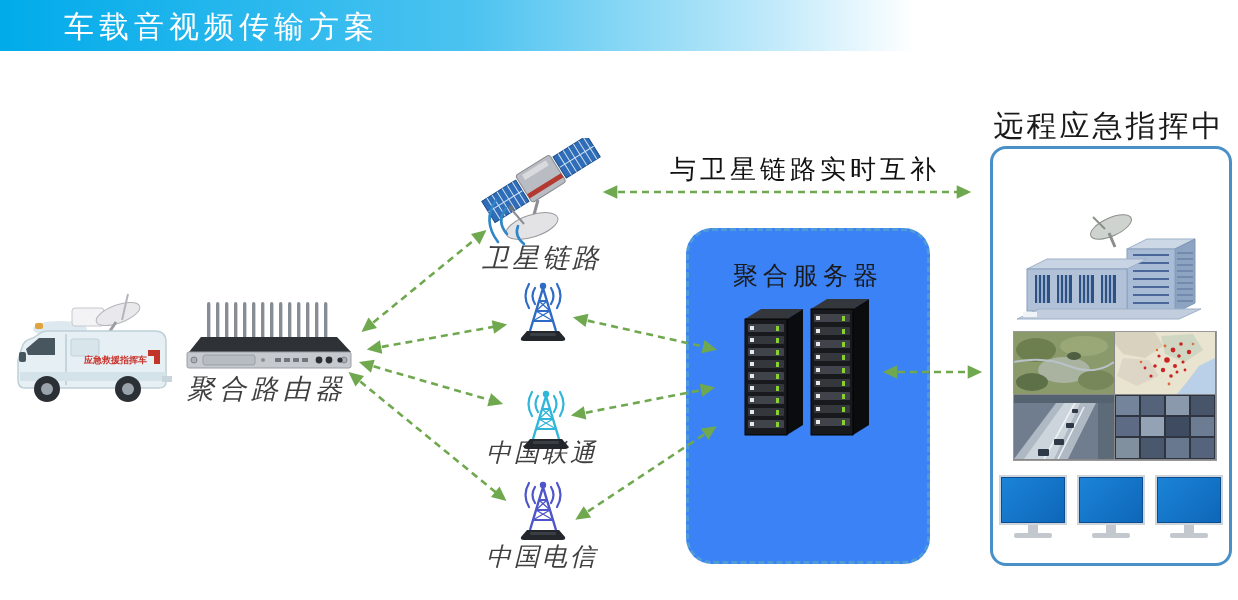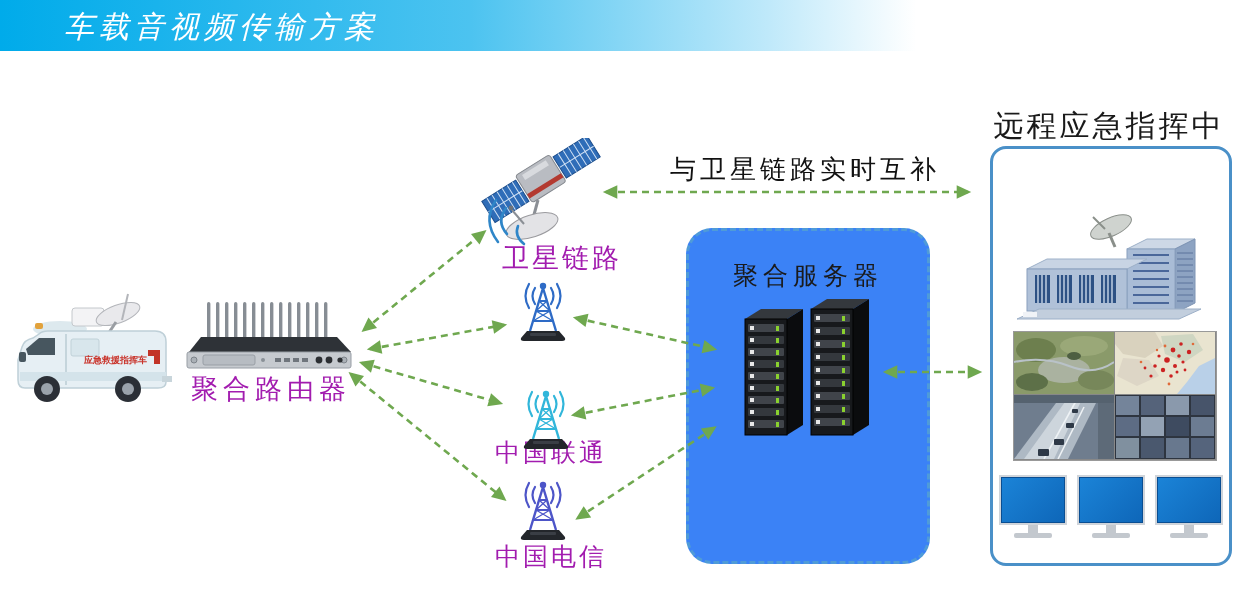--- a/index.html
+++ b/index.html
@@ -2,24 +2,24 @@
 <html><head>
 <meta charset="utf-8">
 <style>
   html,body{margin:0;padding:0;background:#fff;}
   .canvas{position:relative;width:1238px;height:600px;background:#fff;overflow:hidden;
           font-family:"Liberation Serif","DejaVu Serif",serif;color:#1a1a1a;}
 
   
   .header{position:absolute;left:0;top:0;width:1238px;height:51px;
           background:linear-gradient(90deg,#00ABEA 0%,#4cc3f0 38%,#bfe9fa 62%,#ffffff 74%);}
-  .header .title{position:absolute;left:64px;top:7px;font-size:30px;letter-spacing:5px;color:#ffffff;font-style:italic;}
+  .header .title{position:absolute;left:64px;top:7px;font-size:30px;letter-spacing:5px;color:#ffffff;}
 
   
-  .nlabel{position:absolute;text-align:right;font-size:25px;letter-spacing:3px;color:#a21caf;}
+  .nlabel{position:absolute;text-align:center;font-size:25px;letter-spacing:3px;color:#404040;font-style:italic;}
 
   .note{position:absolute;left:640px;top:152px;width:330px;text-align:center;
         font-size:26px;letter-spacing:4px;color:#111;}
 
   
   .aggbox{position:absolute;left:686px;top:228px;width:238px;height:330px;
           border:3px dashed #4F9BD8;border-radius:26px;z-index:1;background:#3b82f6;}
   .aggbox .boxtitle{position:absolute;left:0;top:28px;width:100%;text-align:center;
           font-size:25px;letter-spacing:5px;}
   .aggbox .servers{position:absolute;left:46px;top:64px;}

